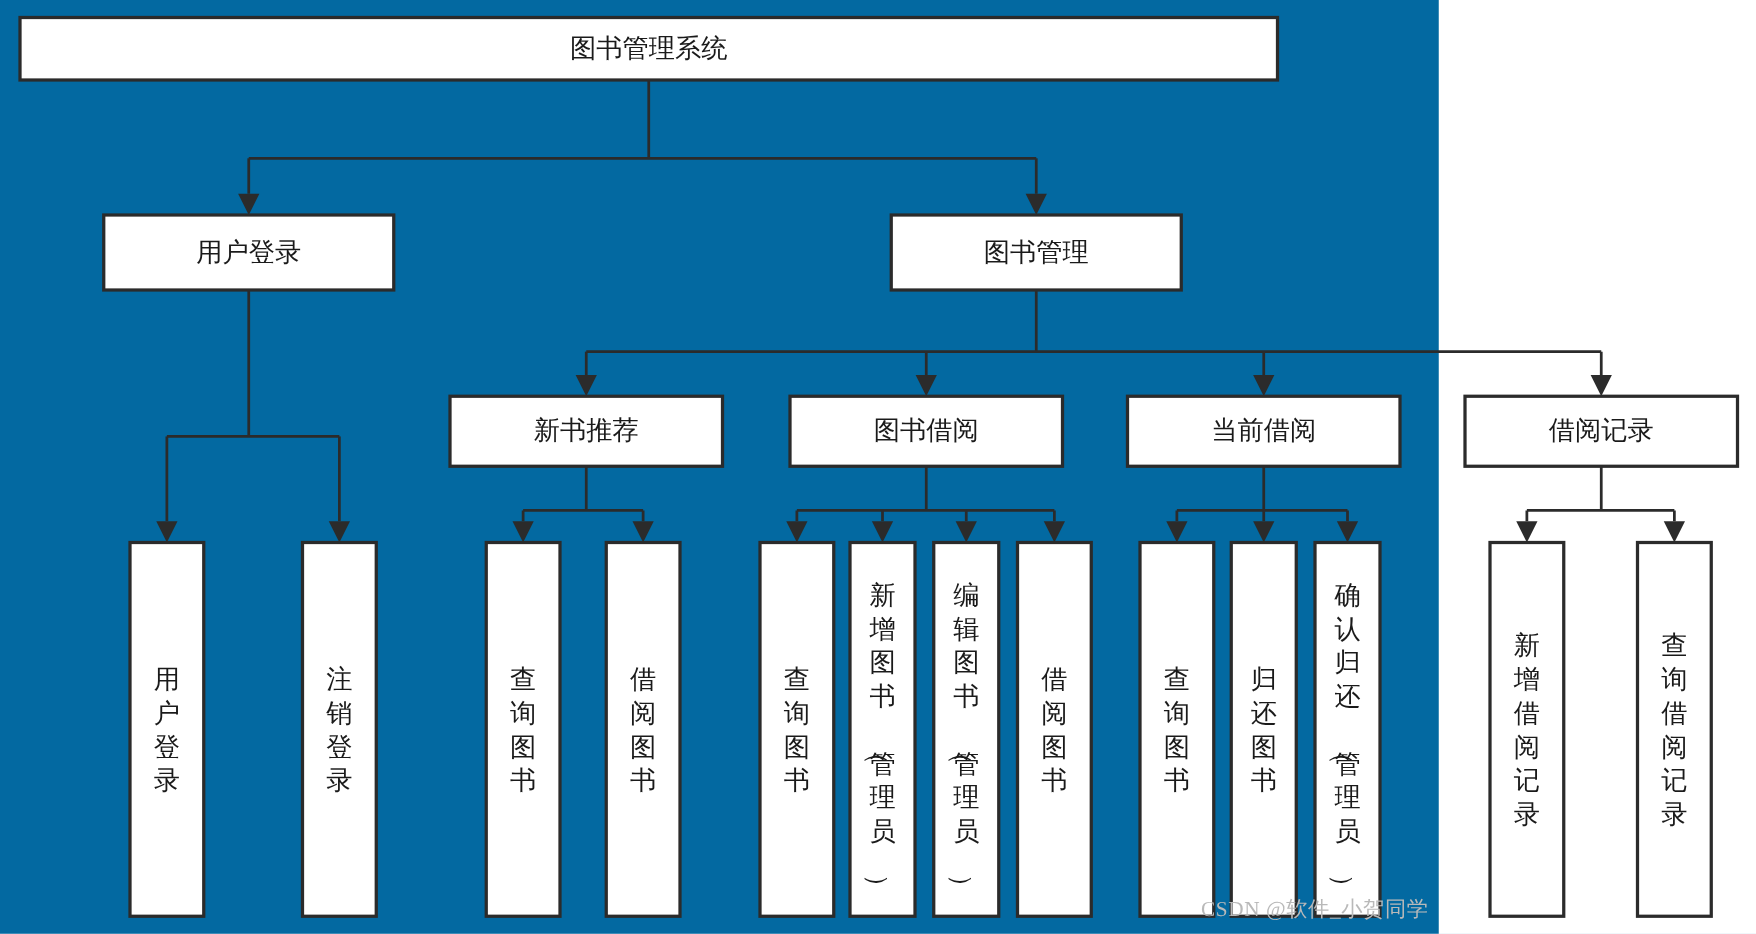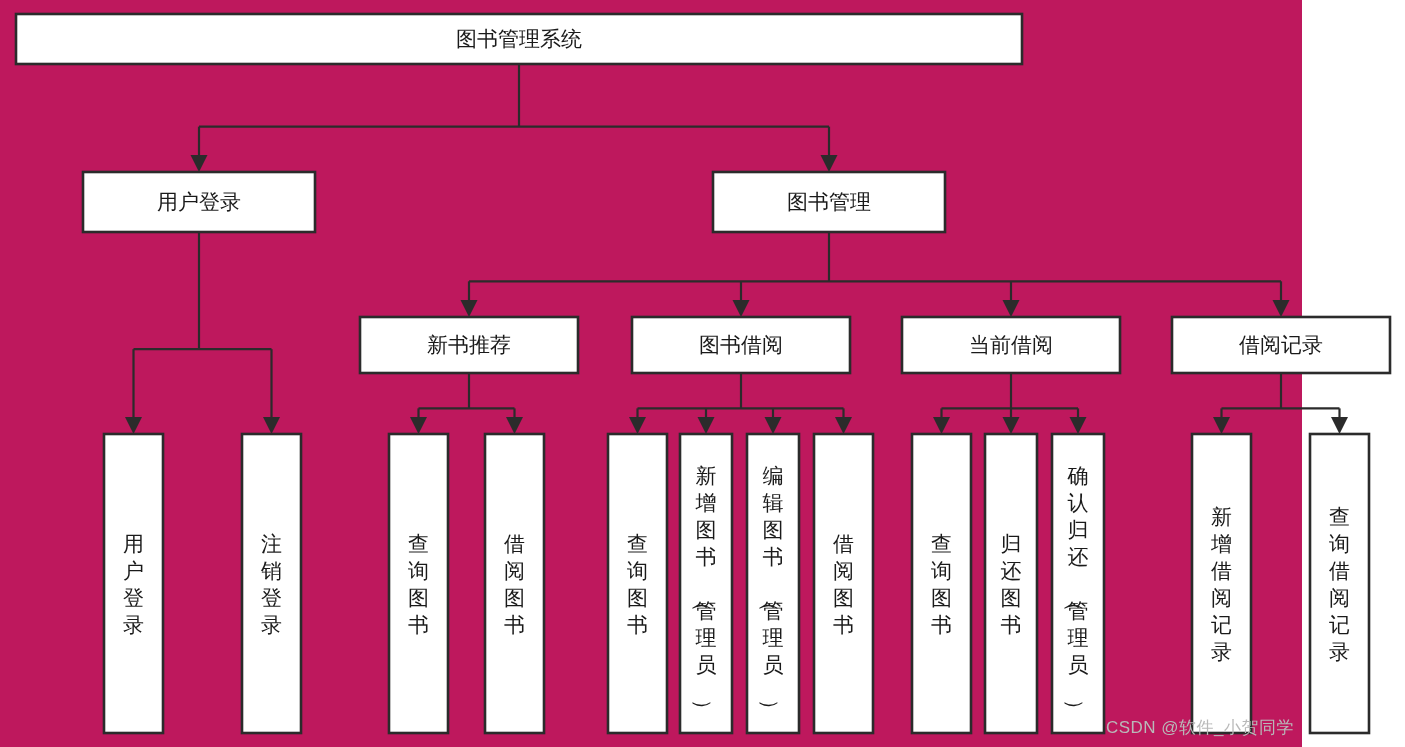--- a/index.html
+++ b/index.html
@@ -8,23 +8,23 @@
     background: #ffffff;
   }
   body {
     width: 1405px;
     height: 747px;
     font-family: "Liberation Sans", "DejaVu Sans", sans-serif;
     overflow: hidden;
   }
   #diagram-root {
     position: relative;
-    width: 1302px;
+    width: 1151px;
     height: 747px;
-    background: #be185d;
+    background: #0369a1;
   }
   svg.tree-canvas {
     position: absolute;
     top: 0;
     left: 0;
     width: 1405px;
     height: 747px;
   }
   .node-box {
     fill: #ffffff;
@@ -50,21 +50,21 @@
   .node-label-v {
     font-family: "Liberation Sans", "DejaVu Sans", sans-serif;
     font-size: 21px;
     fill: #1a1a1a;
     text-anchor: middle;
   }
   .watermark {
     position: absolute;
     right: 8px;
     bottom: 8px;
-    font-family: Liberation Sans, sans-serif;
+    font-family: Liberation Serif, serif;
     font-size: 17px;
     color: #b9b9b9;
     white-space: nowrap;
     letter-spacing: 0.5px;
     user-select: none;
   }
 </style>
 </head>
 <body>
 

